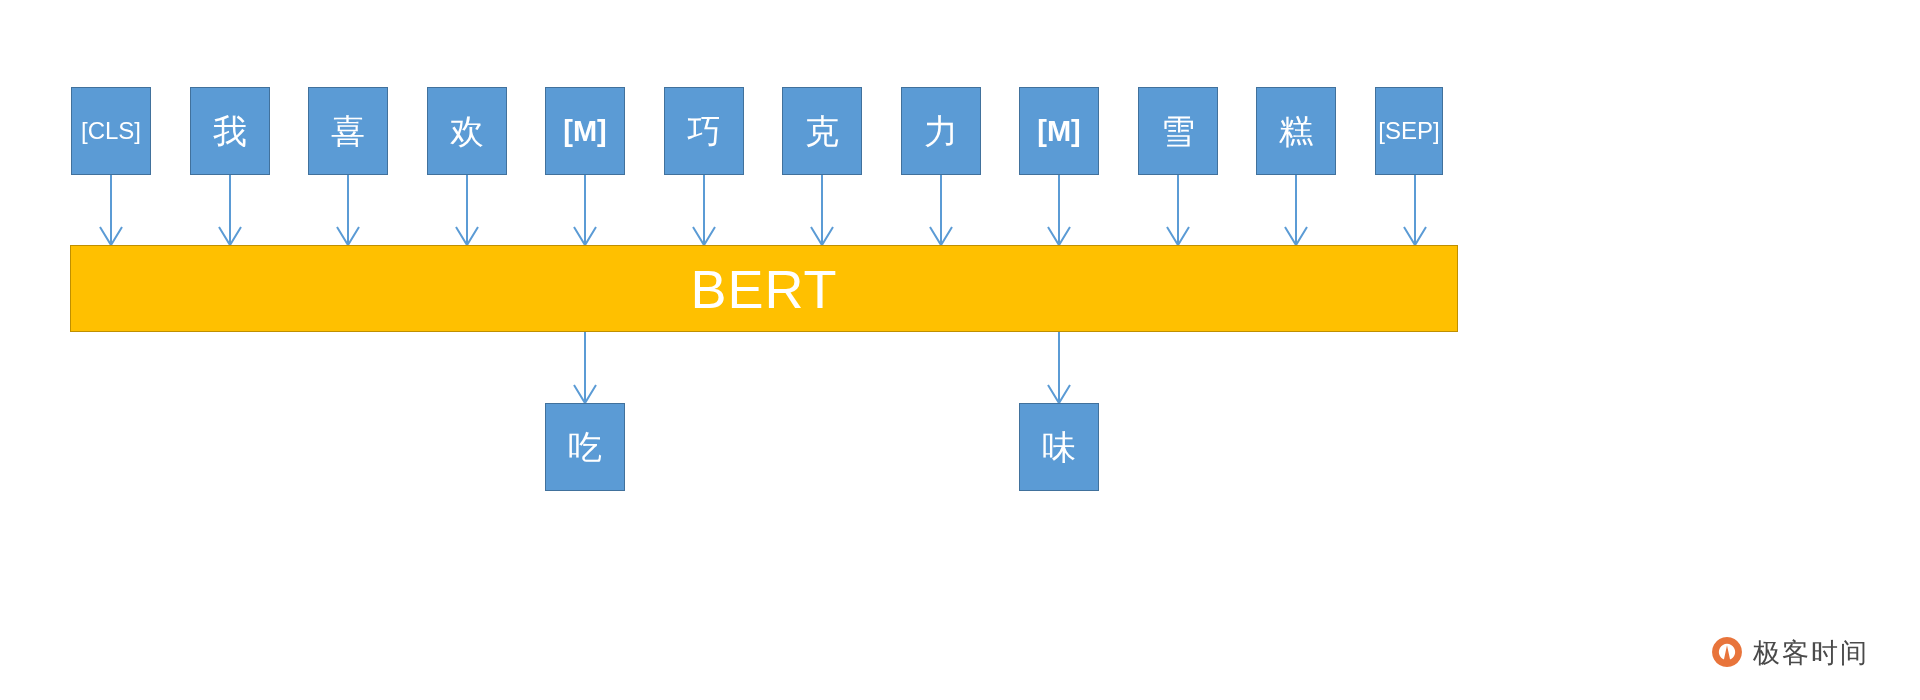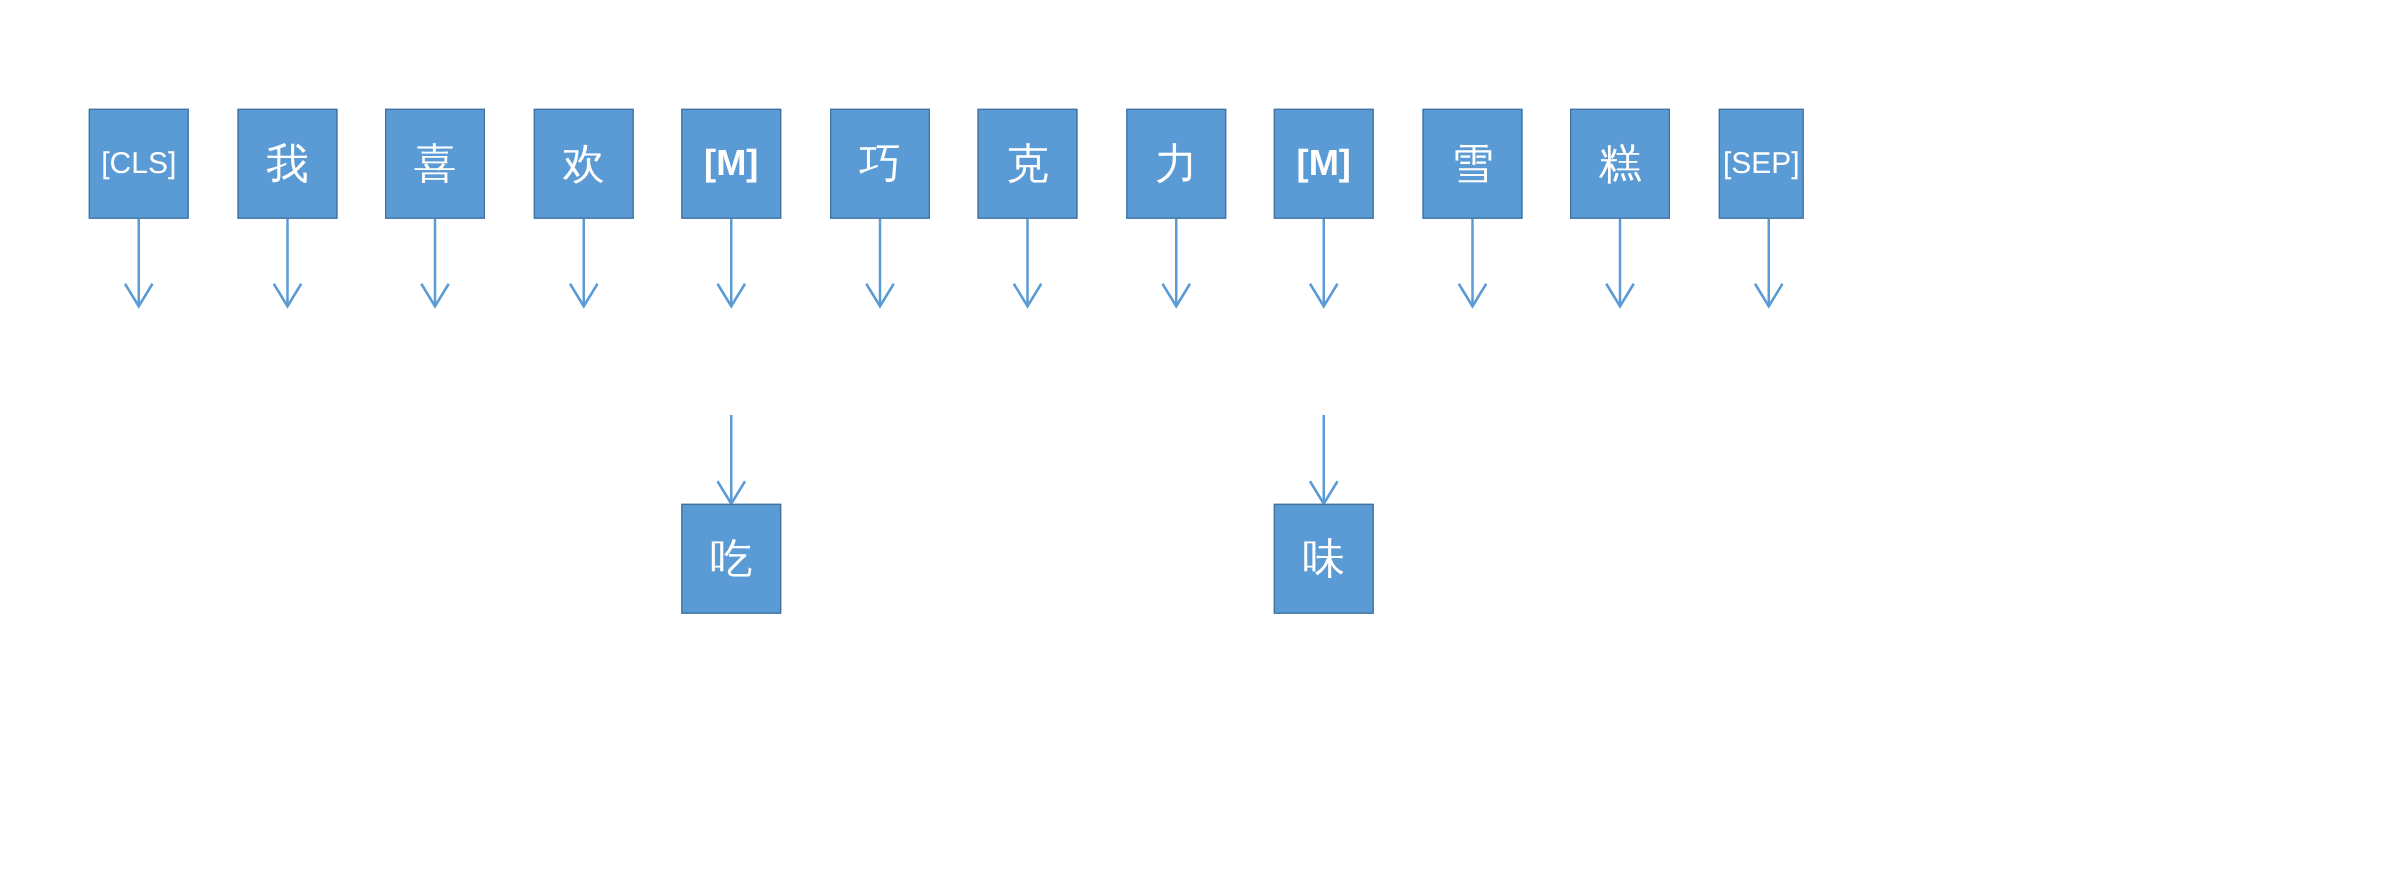--- a/index.html
+++ b/index.html
@@ -184,24 +184,34 @@
         <span class="tok-label tok-cjk">雪</span>
       </div>
       <div class="token-box" style="left: 1256px; top: 87px; width: 80px; height: 88px; background: rgb(91, 155, 213); border-color: rgb(65, 113, 156); color: rgb(255, 255, 255);">
         <span class="tok-label tok-cjk">糕</span>
       </div>
       <div class="token-box" style="left: 1375px; top: 87px; width: 68px; height: 88px; background: rgb(91, 155, 213); border-color: rgb(65, 113, 156); color: rgb(255, 255, 255);">
         <span class="tok-label tok-spec">[SEP]</span>
       </div>
     </div>
 
+  <div id="bert-bar" style="left: 70px; top: 245px; width: 1388px; height: 87px; background: rgb(255, 192, 0); border-color: rgb(191, 143, 0);">
+    <span class="bert-label" style="color: rgb(255, 255, 255);">BERT</span>
+  </div>
 
   <div id="output-row">
       <div class="token-box" style="left: 545px; top: 403px; width: 80px; height: 88px; background: rgb(91, 155, 213); border-color: rgb(65, 113, 156); color: rgb(255, 255, 255);">
         <span class="tok-label tok-cjk">吃</span>
       </div>
       <div class="token-box" style="left: 1019px; top: 403px; width: 80px; height: 88px; background: rgb(91, 155, 213); border-color: rgb(65, 113, 156); color: rgb(255, 255, 255);">
         <span class="tok-label tok-cjk">味</span>
       </div>
     </div>
 
+  <div id="watermark" style="left: 1710px; top: 635px;">
+    <svg class="wm-mark" viewBox="0 0 100 100" xmlns="http://www.w3.org/2000/svg">
+      <path id="wm-ring" d="M50 6 A44 44 0 1 1 49.99 6 Z M50 26 A24 24 0 1 0 50.01 26 Z" fill="#e8743b"></path>
+      <path id="wm-drop" d="M50 30 L62 86 L50 76 L38 86 Z" fill="#e8743b"></path>
+    </svg>
+    <span class="wm-text" style="color: rgb(74, 74, 74);">极客时间</span>
+  </div>
 
 </div>
 
 </body></html>

